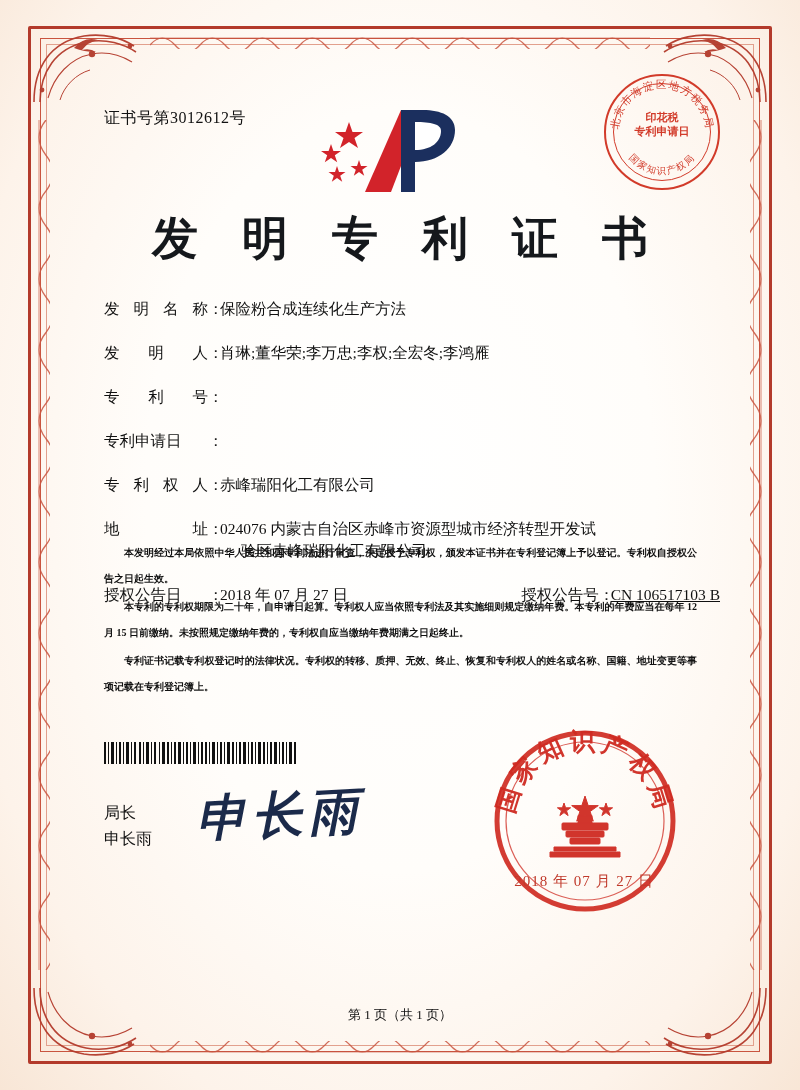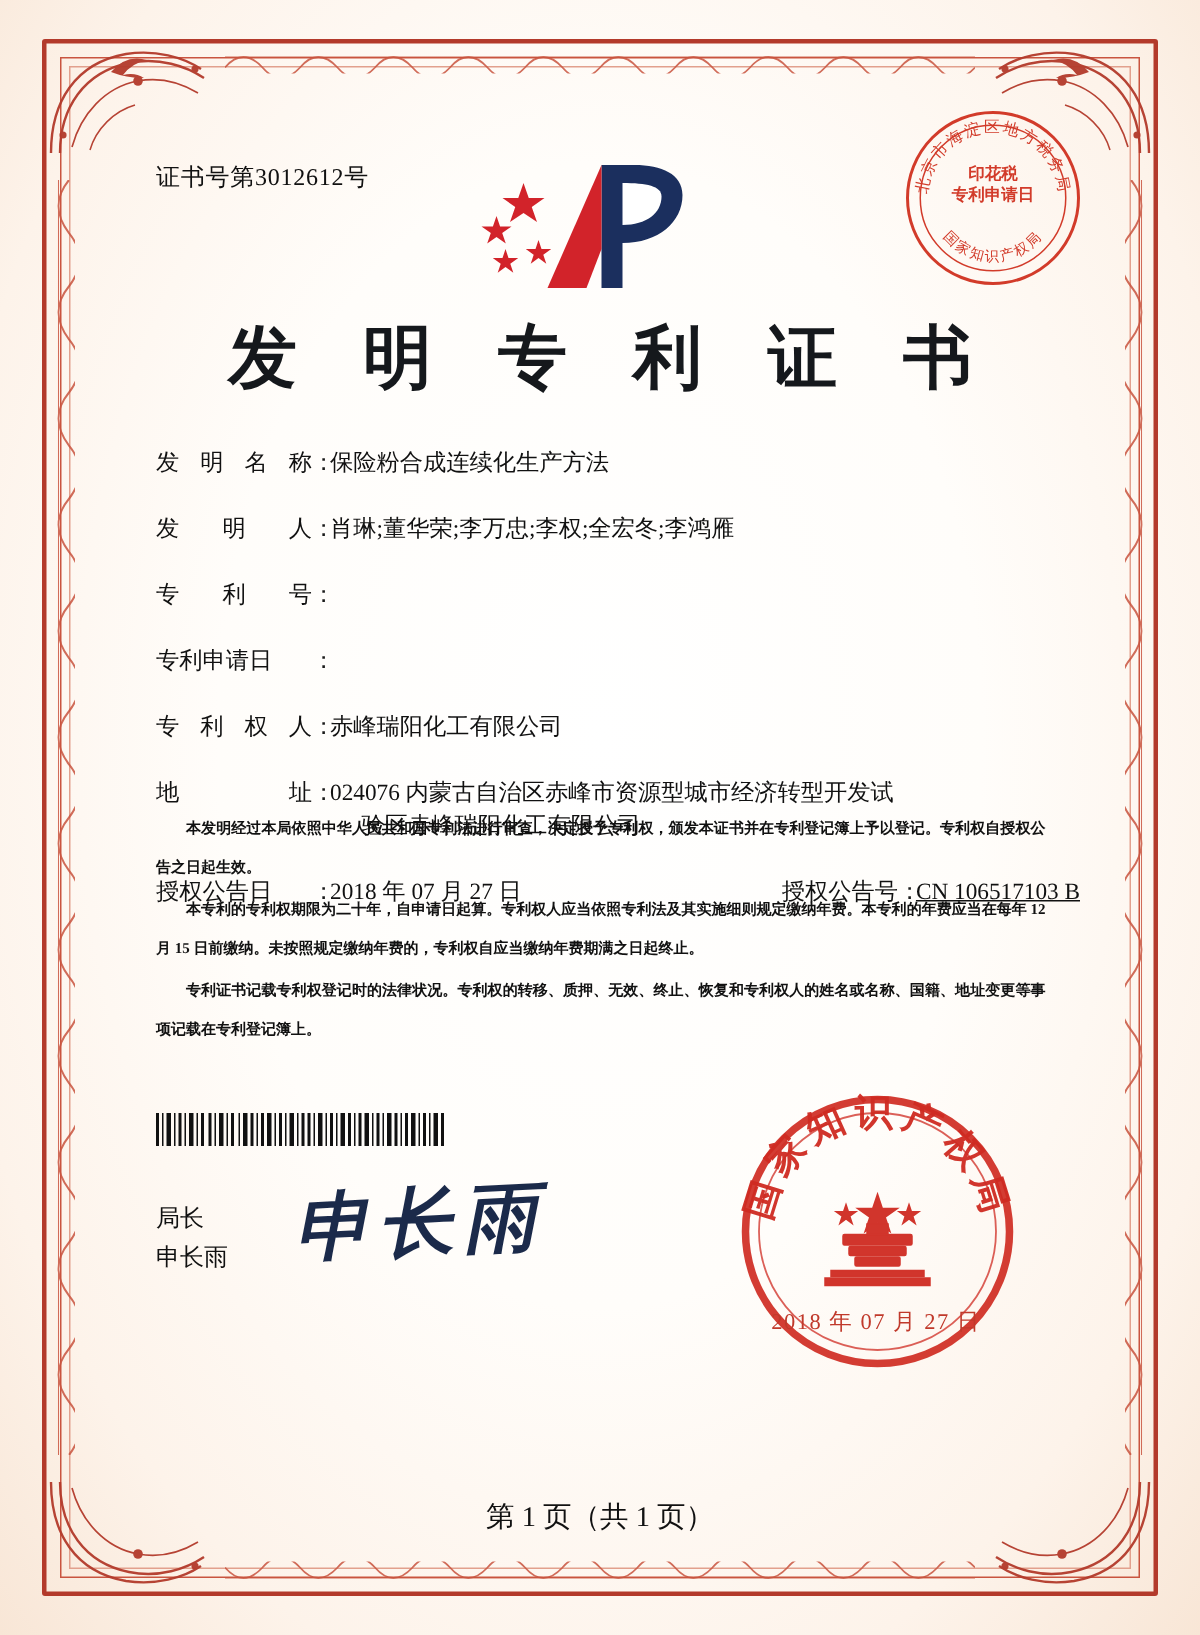--- a/index.html
+++ b/index.html
@@ -122,21 +122,21 @@
   }
   .tax-seal .arc-text svg { width: 100%; height: 100%; }
   .tax-seal .center-text {
     position: absolute;
     left: 0; right: 0;
     top: 36px;
     text-align: center;
     color: #d23b2a;
     font-size: 11px;
     line-height: 14px;
-    font-family: Liberation Mono, monospace;
+    font-family: Liberation Sans, sans-serif;
     font-weight: bold;
   }
 
   
   .logo {
     position: absolute;
     left: 50%;
     transform: translateX(-50%);
     top: 30px;
     width: 190px;
@@ -262,21 +262,21 @@
     font-size: 15px;
     letter-spacing: 1px;
     font-family: "Liberation Serif", serif;
   }
 
   .page-footer {
     position: absolute;
     left: 0; right: 0;
     bottom: 6px;
     text-align: center;
-    font-size: 19px;
+    font-size: 13px;
     color: #111;
   }
 </style>
 </head>
 <body>
 
 <div class="page">
 
   <div class="border-outer"></div>
   <div class="border-inner"></div>

